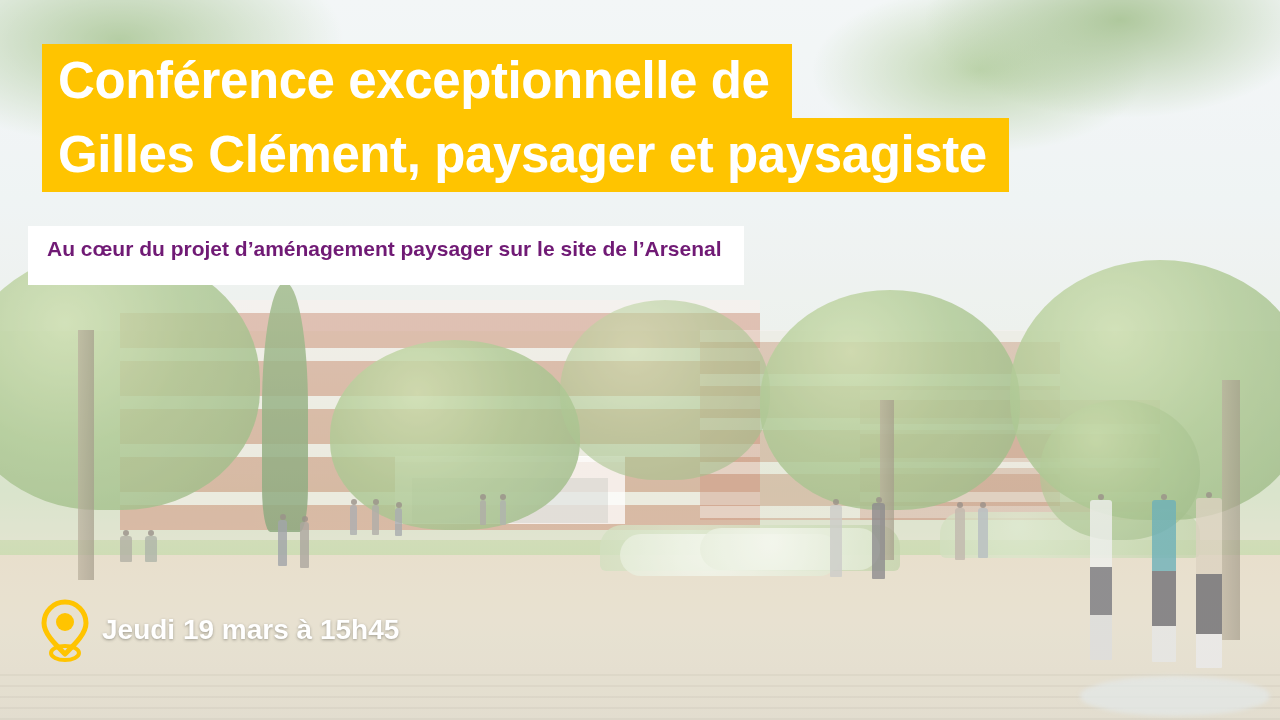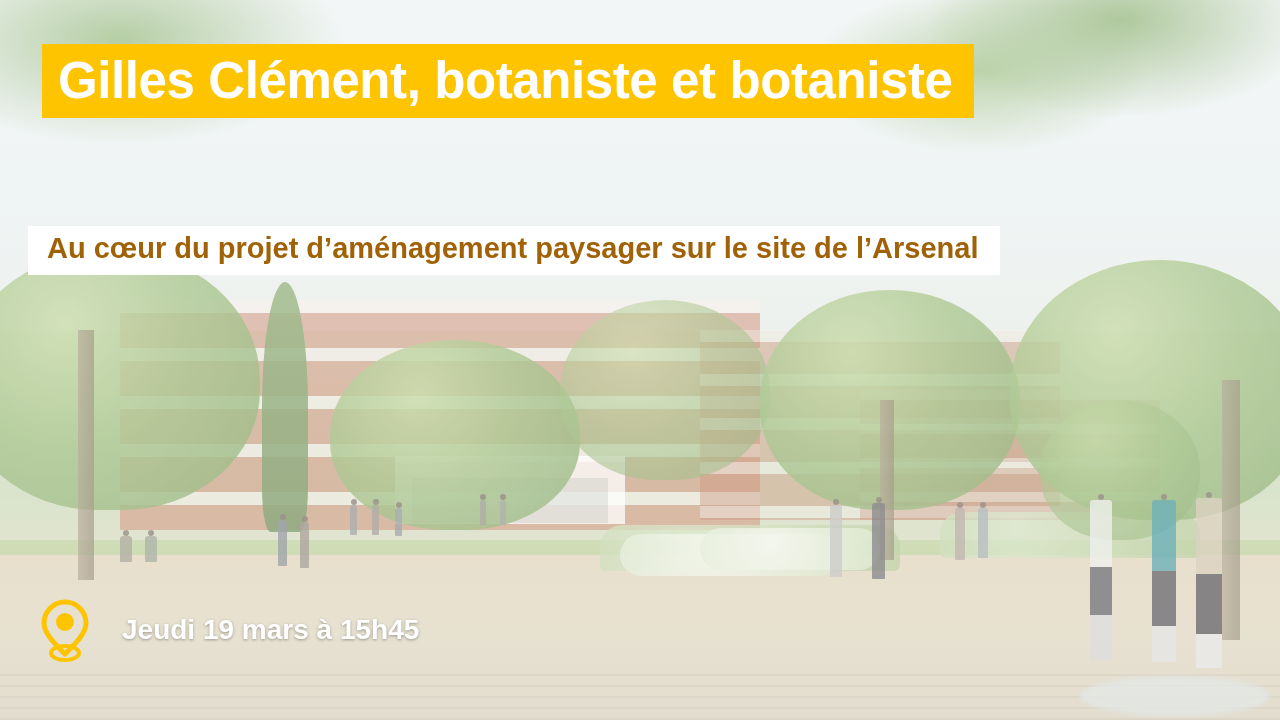--- a/index.html
+++ b/index.html
@@ -211,37 +211,37 @@
   }
 
   
   .subtitle-band {
     position: absolute;
     left: 28px;
     top: 226px;
     z-index: 5;
     display: table;
     background: #ffffff;
-    color: #a16207;
+    color: #701a75;
     font-weight: 700;
-    font-size: 29px;
+    font-size: 21px;
     line-height: 45px;
-    padding: 0 22px 4px 19px;
+    padding: 0 22px 14px 19px;
     white-space: nowrap;
   }
 
   
   .footer {
     position: absolute;
     left: 36px;
     bottom: 58px;
     z-index: 5;
     display: flex;
     align-items: center;
-    gap: 28px;
+    gap: 8px;
   }
   .pin-icon {
     width: 58px;
     height: 64px;
     flex: 0 0 auto;
     display: block;
   }
   .footer-text {
     color: #ffffff;
     text-shadow: 0 1px 3px rgba(60,60,50,.45);
@@ -342,21 +342,22 @@
         <span class="head"></span>
       </div>
     <div class="person" style="left:1196px; top:498px; width:26px; height:170px; background:linear-gradient(180deg,#cdbfa6 0 45%,#2f2f36 45% 80%,#e2e2e2 80% 100%);">
         <span class="head"></span>
       </div>
 
     <div class="haze"></div>
   </div>
 
   <div class="title-block">
-    <div class="title-line">Gilles Clément, botaniste et botaniste</div>
+    <div class="title-line">Conférence exceptionnelle de</div>
+    <div class="title-line">Gilles Clément, paysager et paysagiste</div>
   </div>
 
   <div class="subtitle-band">Au cœur du projet d’aménagement paysager sur le site de l’Arsenal</div>
 
   <div class="footer">
     <svg class="pin-icon" viewBox="0 0 58 64">
       <ellipse cx="29" cy="55" rx="14" ry="7" fill="none" stroke="#FFC400" stroke-width="4"></ellipse>
       <path d="M29 4 C17.4 4 8 13.4 8 25 C8 36 20 47 29 56 C38 47 50 36 50 25 C50 13.4 40.6 4 29 4 Z" fill="none" stroke="#FFC400" stroke-width="5" stroke-linejoin="round"></path>
       <circle cx="29" cy="24" r="9" fill="#FFC400"></circle>
     </svg>

